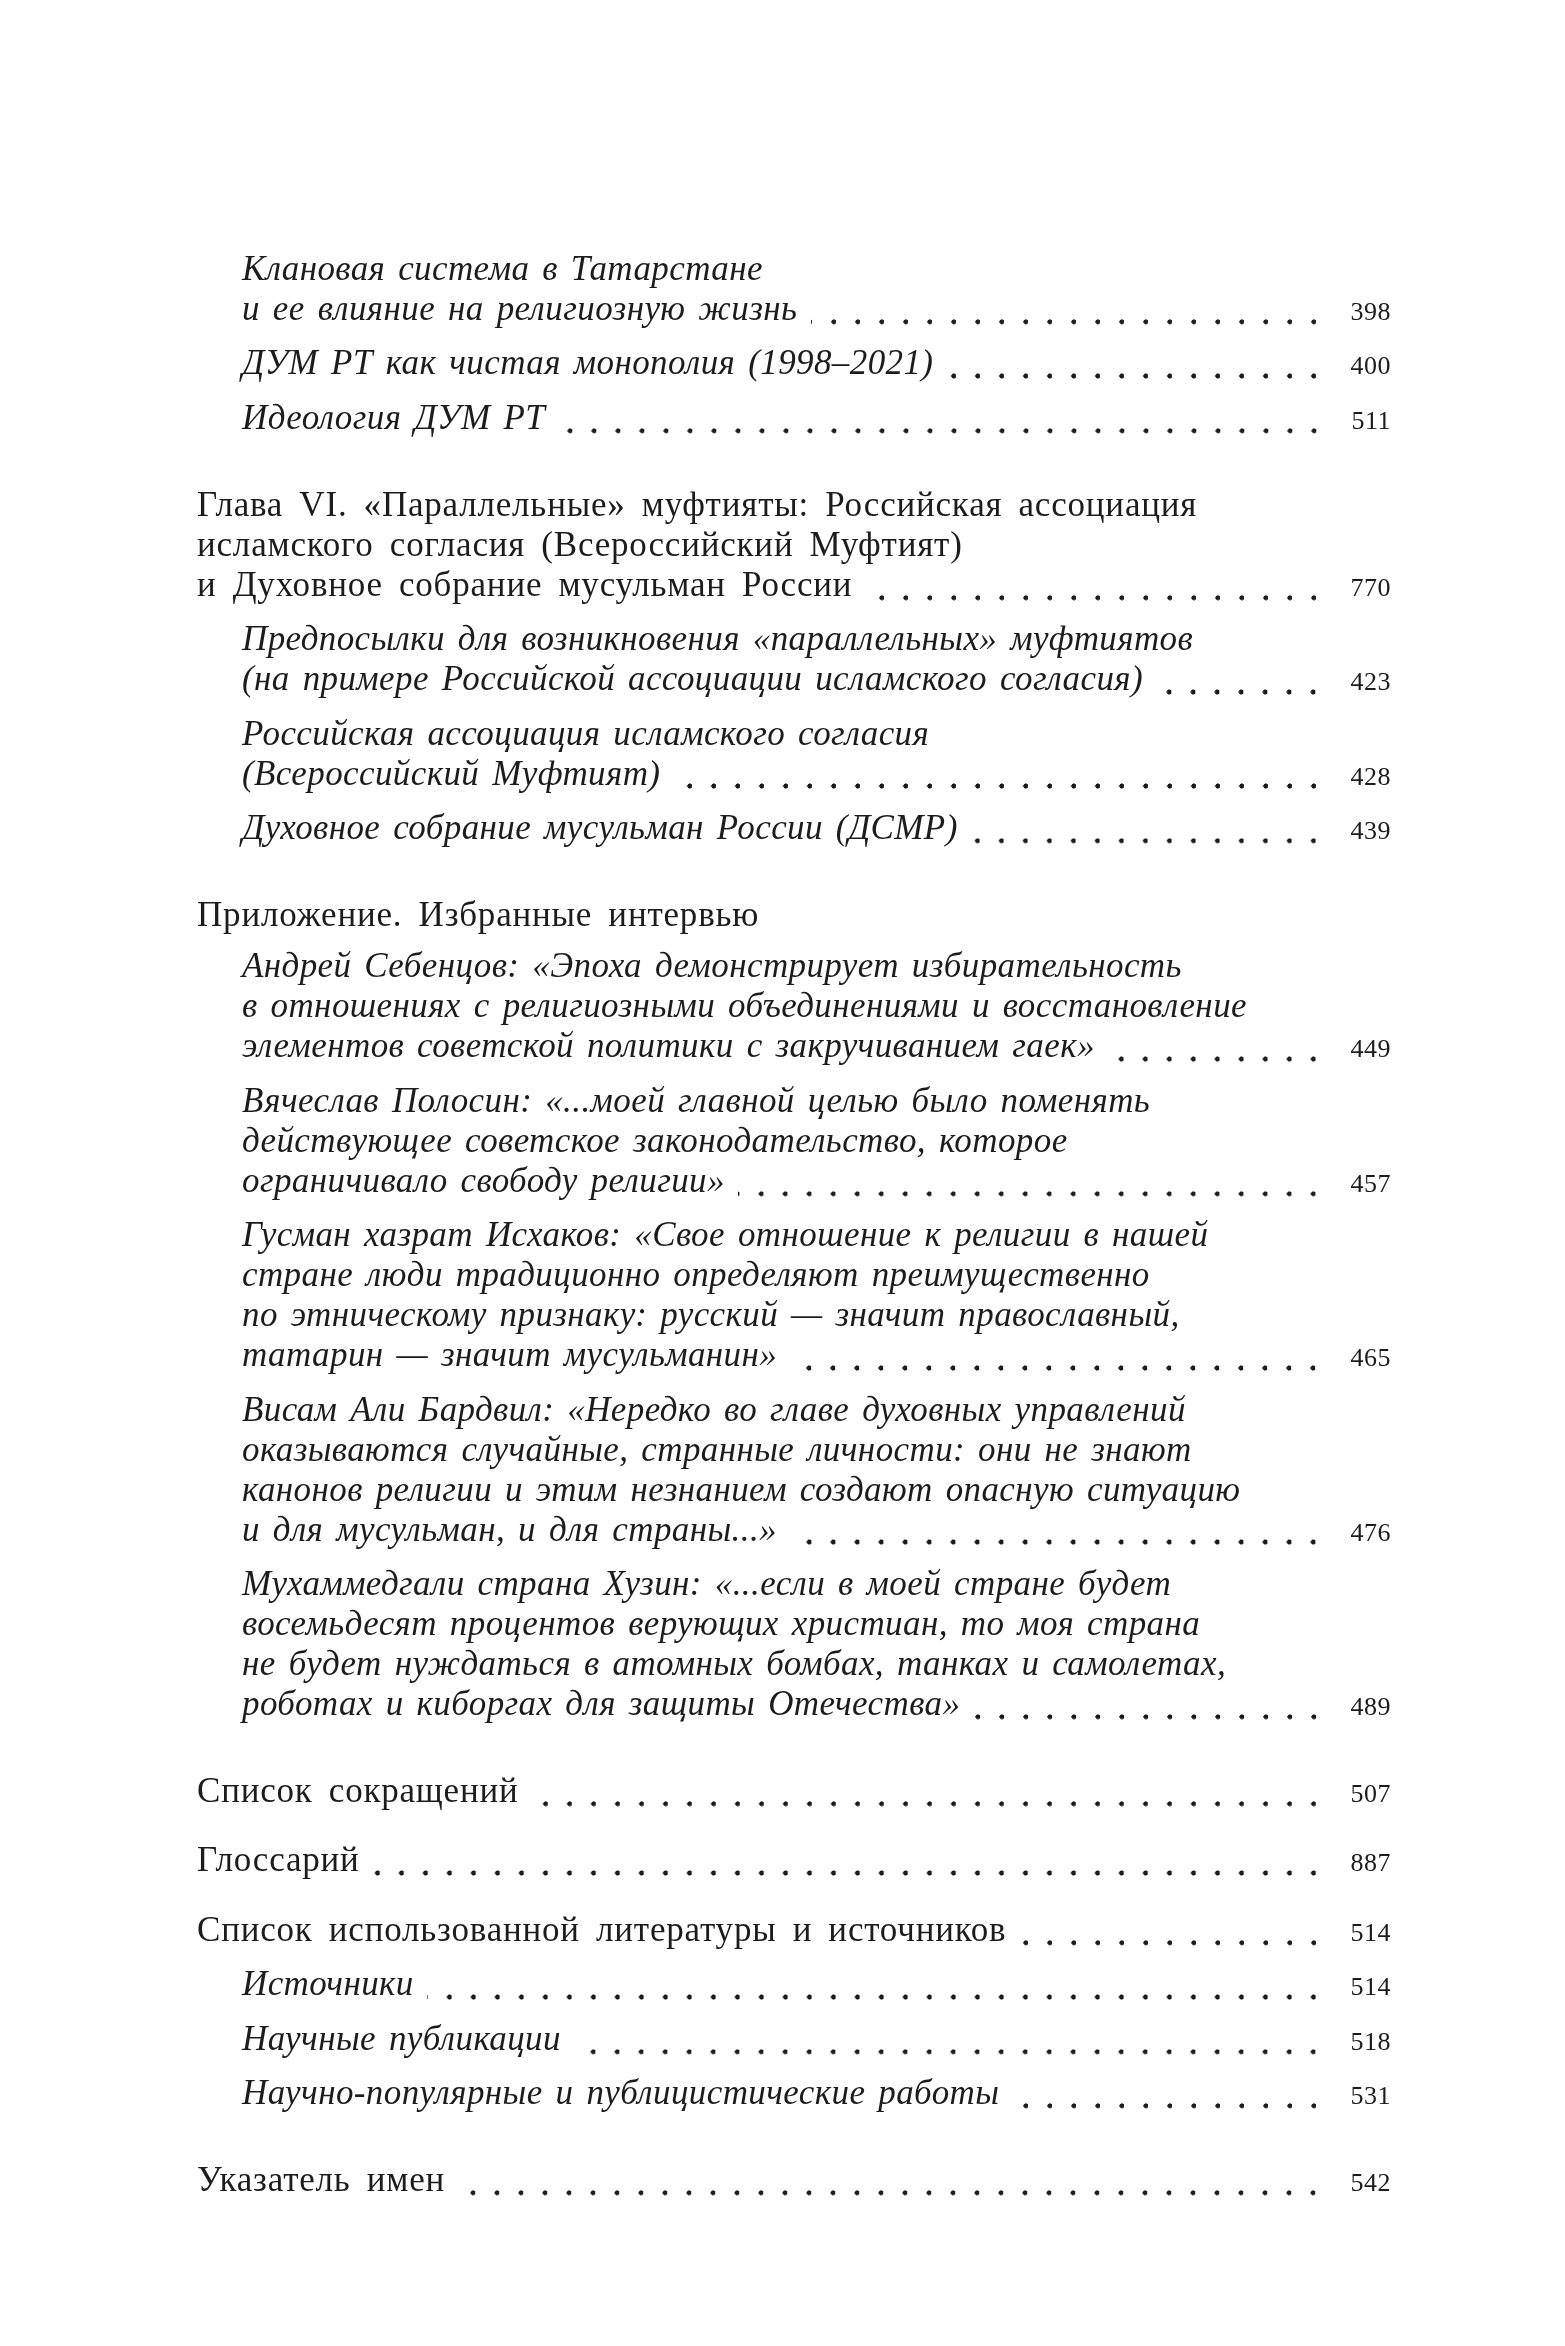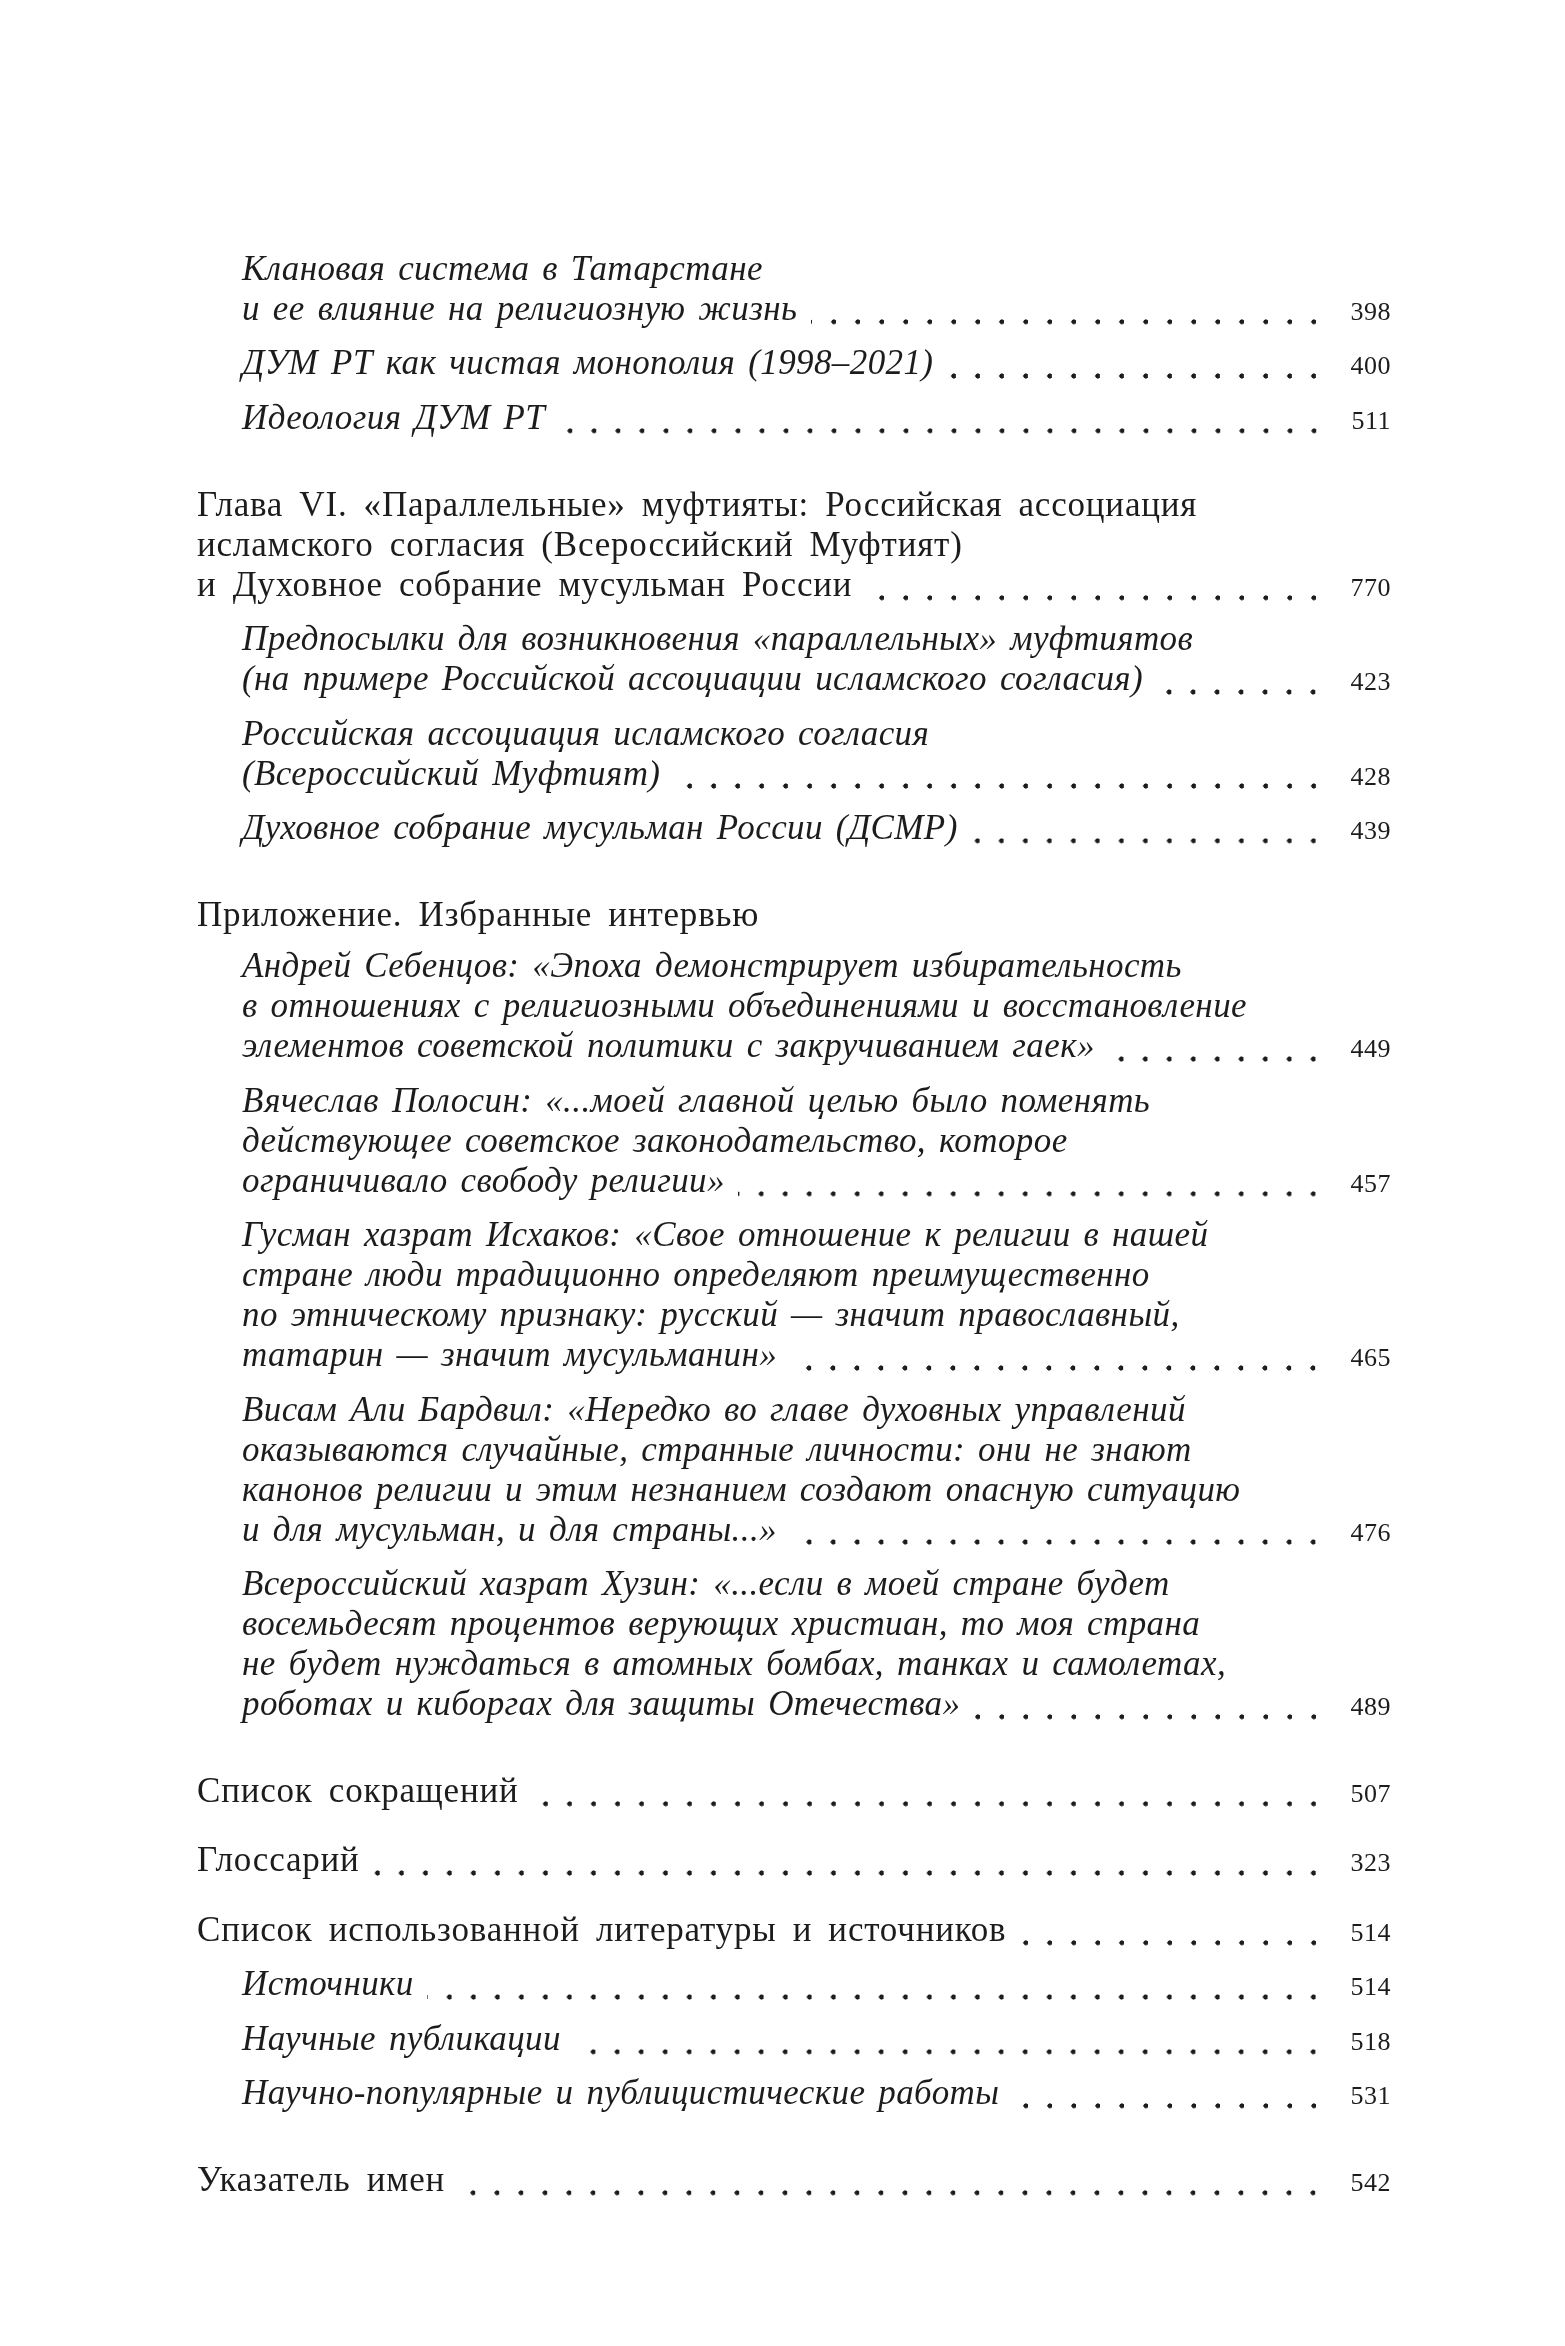--- a/index.html
+++ b/index.html
@@ -165,41 +165,41 @@
       <div class="line"><span class="line-text">Висам Али Бардвил: «Нередко во главе духовных управлений</span></div>
       <div class="line"><span class="line-text">оказываются случайные, странные личности: они не знают</span></div>
       <div class="line"><span class="line-text">канонов религии и этим незнанием создают опасную ситуацию</span></div>
       <div class="line with-page">
         <span class="line-text">и для мусульман, и для страны...»</span>
         <span class="leader"></span>
         <span class="pagenum">476</span>
       </div>
     </div>
     <div class="entry sub">
-      <div class="line"><span class="line-text">Всероссийский хазрат Хузин: «...если в моей стране будет</span></div>
+      <div class="line"><span class="line-text">Мухаммедгали страна Хузин: «...если в моей стране будет</span></div>
       <div class="line"><span class="line-text">восемьдесят процентов верующих христиан, то моя страна</span></div>
       <div class="line"><span class="line-text">не будет нуждаться в атомных бомбах, танках и самолетах,</span></div>
       <div class="line with-page">
         <span class="line-text">роботах и киборгах для защиты Отечества»</span>
         <span class="leader"></span>
         <span class="pagenum">489</span>
       </div>
     </div>
     <div class="entry chapter">
       <div class="line with-page">
         <span class="line-text">Список сокращений</span>
         <span class="leader"></span>
         <span class="pagenum">507</span>
       </div>
     </div>
     <div class="entry chapter">
       <div class="line with-page">
         <span class="line-text">Глоссарий</span>
         <span class="leader"></span>
-        <span class="pagenum">323</span>
+        <span class="pagenum">887</span>
       </div>
     </div>
     <div class="entry chapter">
       <div class="line with-page">
         <span class="line-text">Список использованной литературы и источников</span>
         <span class="leader"></span>
         <span class="pagenum">514</span>
       </div>
     </div>
     <div class="entry sub">

